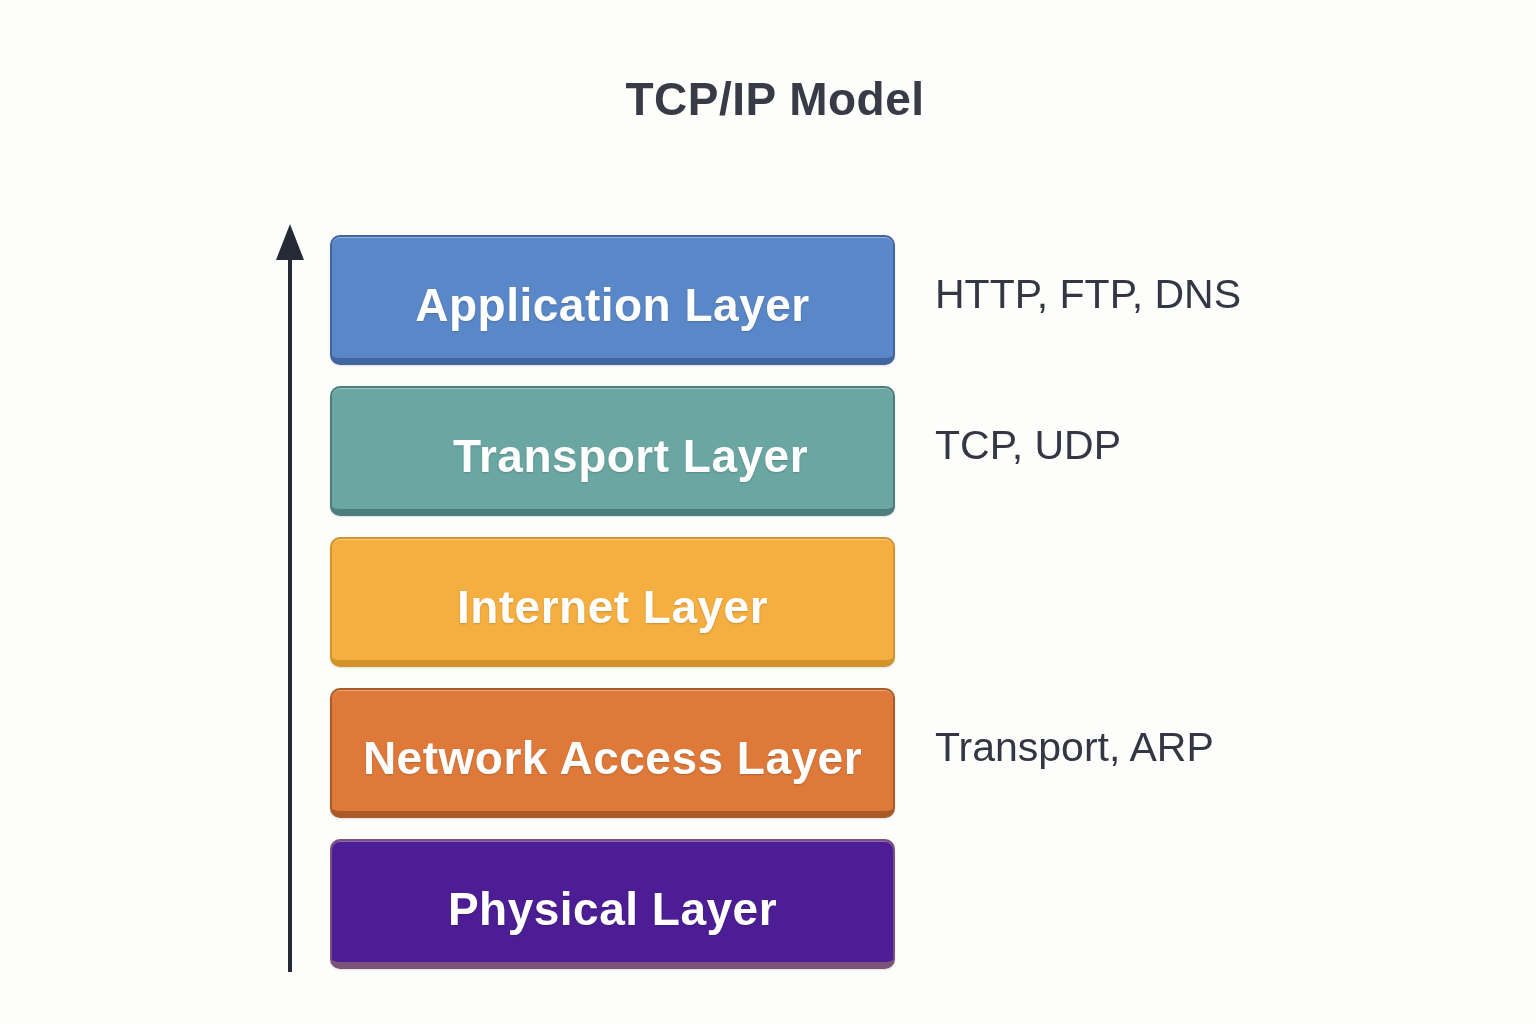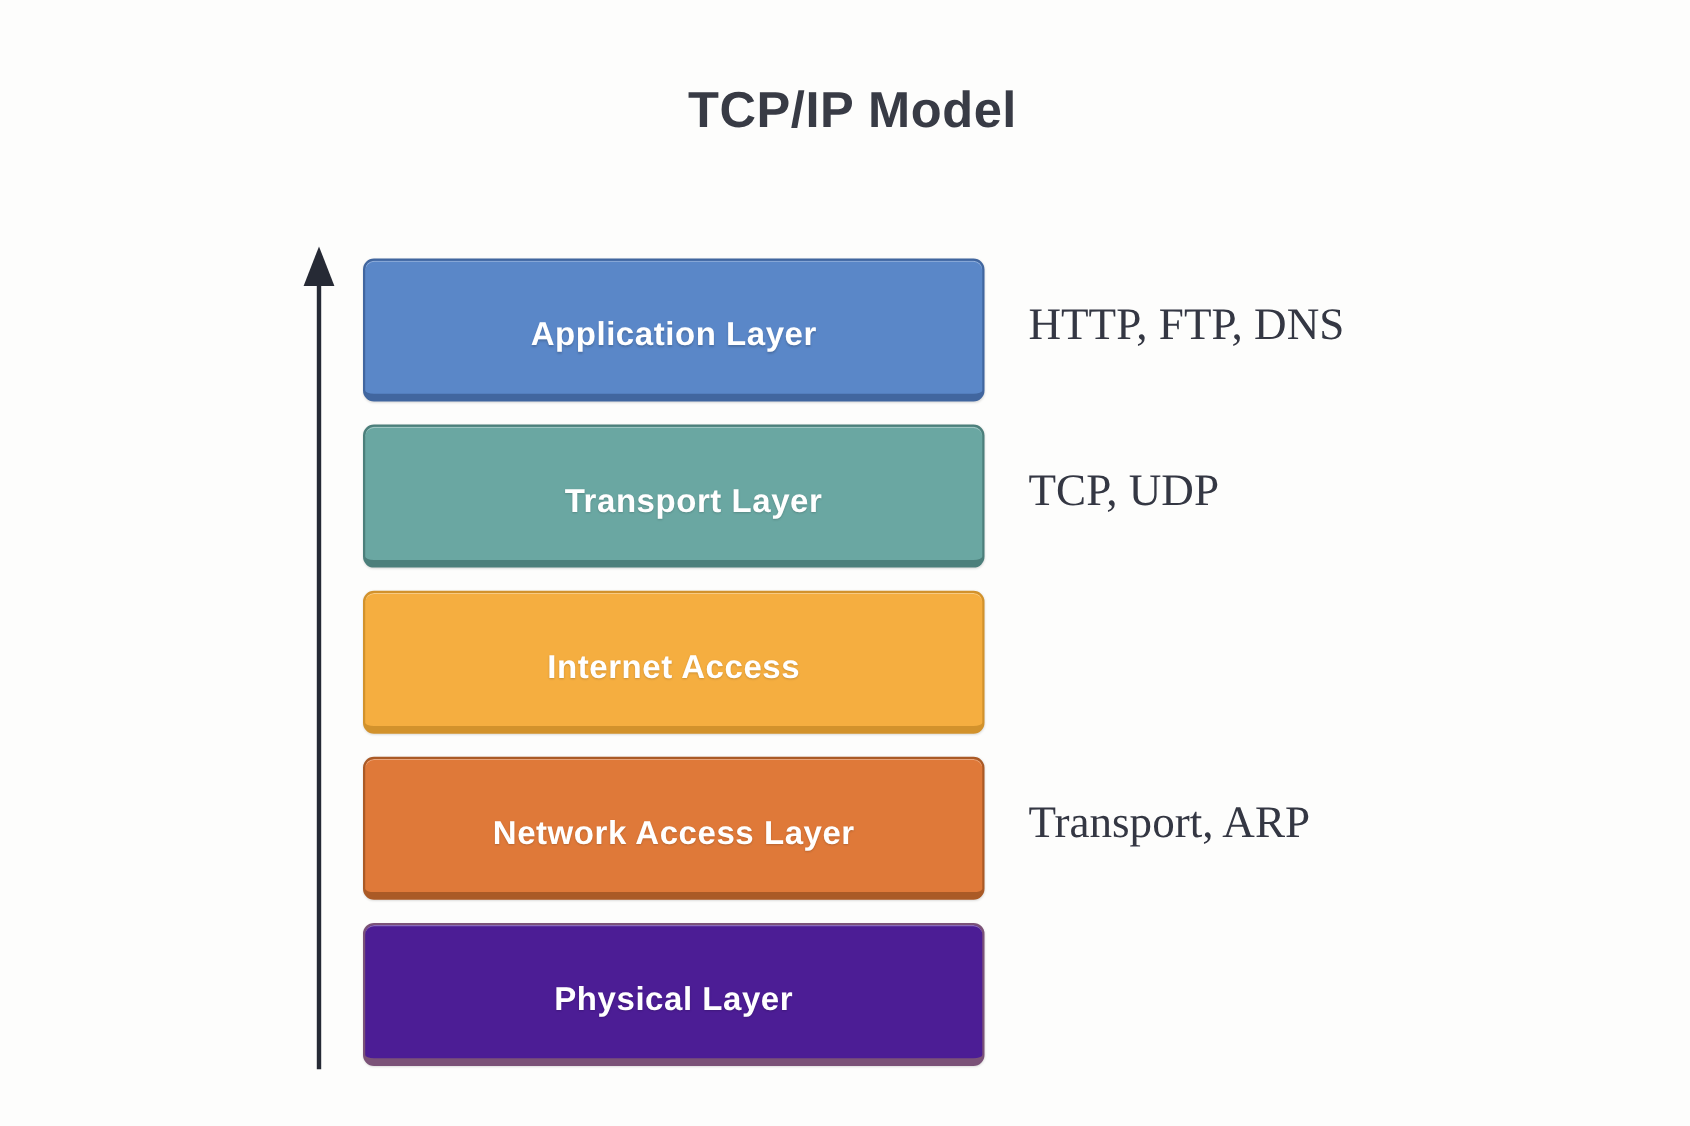--- a/index.html
+++ b/index.html
@@ -40,34 +40,33 @@
   .layer-box {
     width: 565px; height: 130px;
     border-radius: 10px;
     border: 2px solid rgba(0,0,0,0.25);
     border-bottom-width: 7px;
     display: flex; align-items: center; justify-content: center;
     box-shadow: inset 0 1px 0 rgba(255,255,255,0.35), 0 1px 2px rgba(0,0,0,0.12);
   }
   .layer-label {
     color: #ffffff;
-    font-size: 30px; font-weight: 700;
+    font-size: 46px; font-weight: 700;
     letter-spacing: 0.5px;
     text-shadow: 0 1px 2px rgba(0,0,0,0.18);
     white-space: nowrap;
     margin-top: 15px;
   }
   .protocols {
     position: absolute;
     left: 605px; top: 50%;
     transform: translateY(-62%);
     font-size: 41px; font-weight: 400;
     color: #343743;
     white-space: nowrap;
-    font-family: Liberation Serif, serif;
   }
 </style>
 </head>
 <body>
 
 <div class="canvas">
 
   <div class="diagram-title">TCP/IP Model</div>
 
   <div class="arrow-wrap">
@@ -88,21 +87,21 @@
 
     <div class="row">
       <div class="layer-box" style="background: rgb(106, 167, 162); border-color: rgb(76, 127, 123); padding-left: 36px;">
         <span class="layer-label">Transport Layer</span>
       </div>
       <div class="protocols">TCP, UDP</div>
     </div>
 
     <div class="row">
       <div class="layer-box" style="background: rgb(245, 174, 64); border-color: rgb(210, 146, 44);">
-        <span class="layer-label">Internet Access</span>
+        <span class="layer-label">Internet Layer</span>
       </div>
     </div>
 
     <div class="row">
       <div class="layer-box" style="background: rgb(223, 121, 57); border-color: rgb(170, 90, 38); align-items: center;">
         <span class="layer-label">Network Access Layer</span>
       </div>
       <div class="protocols">Transport, ARP</div>
     </div>
 

